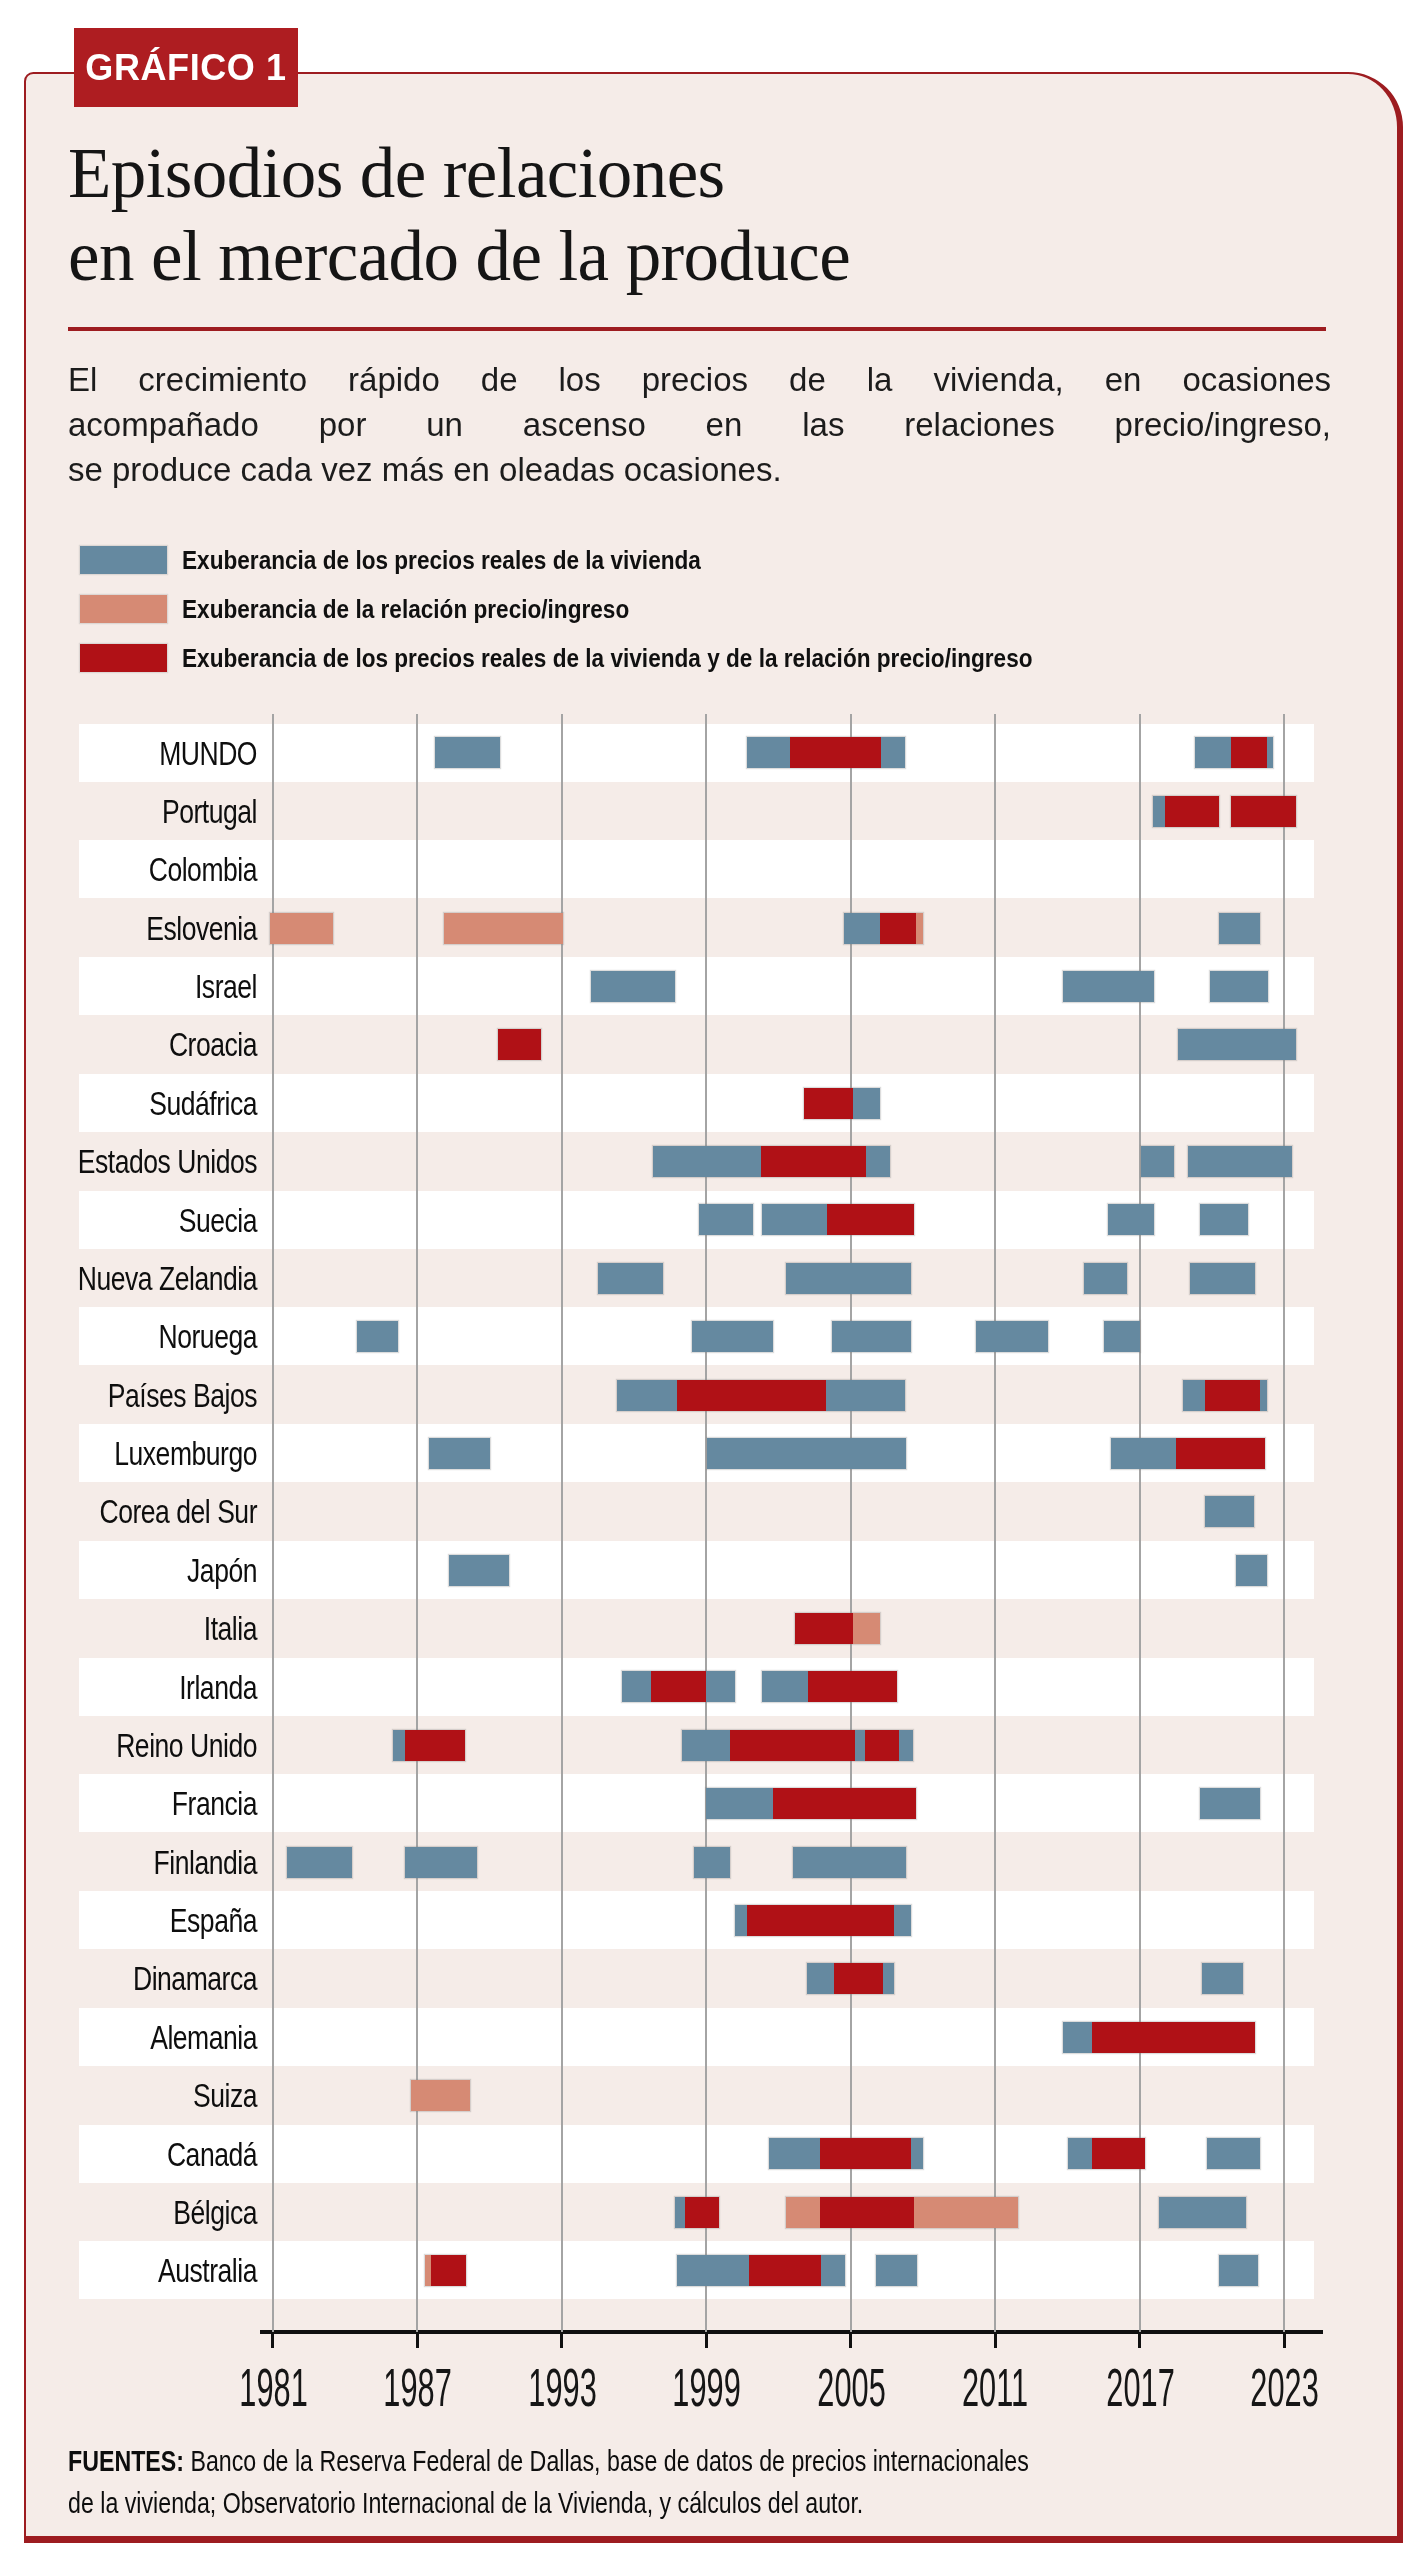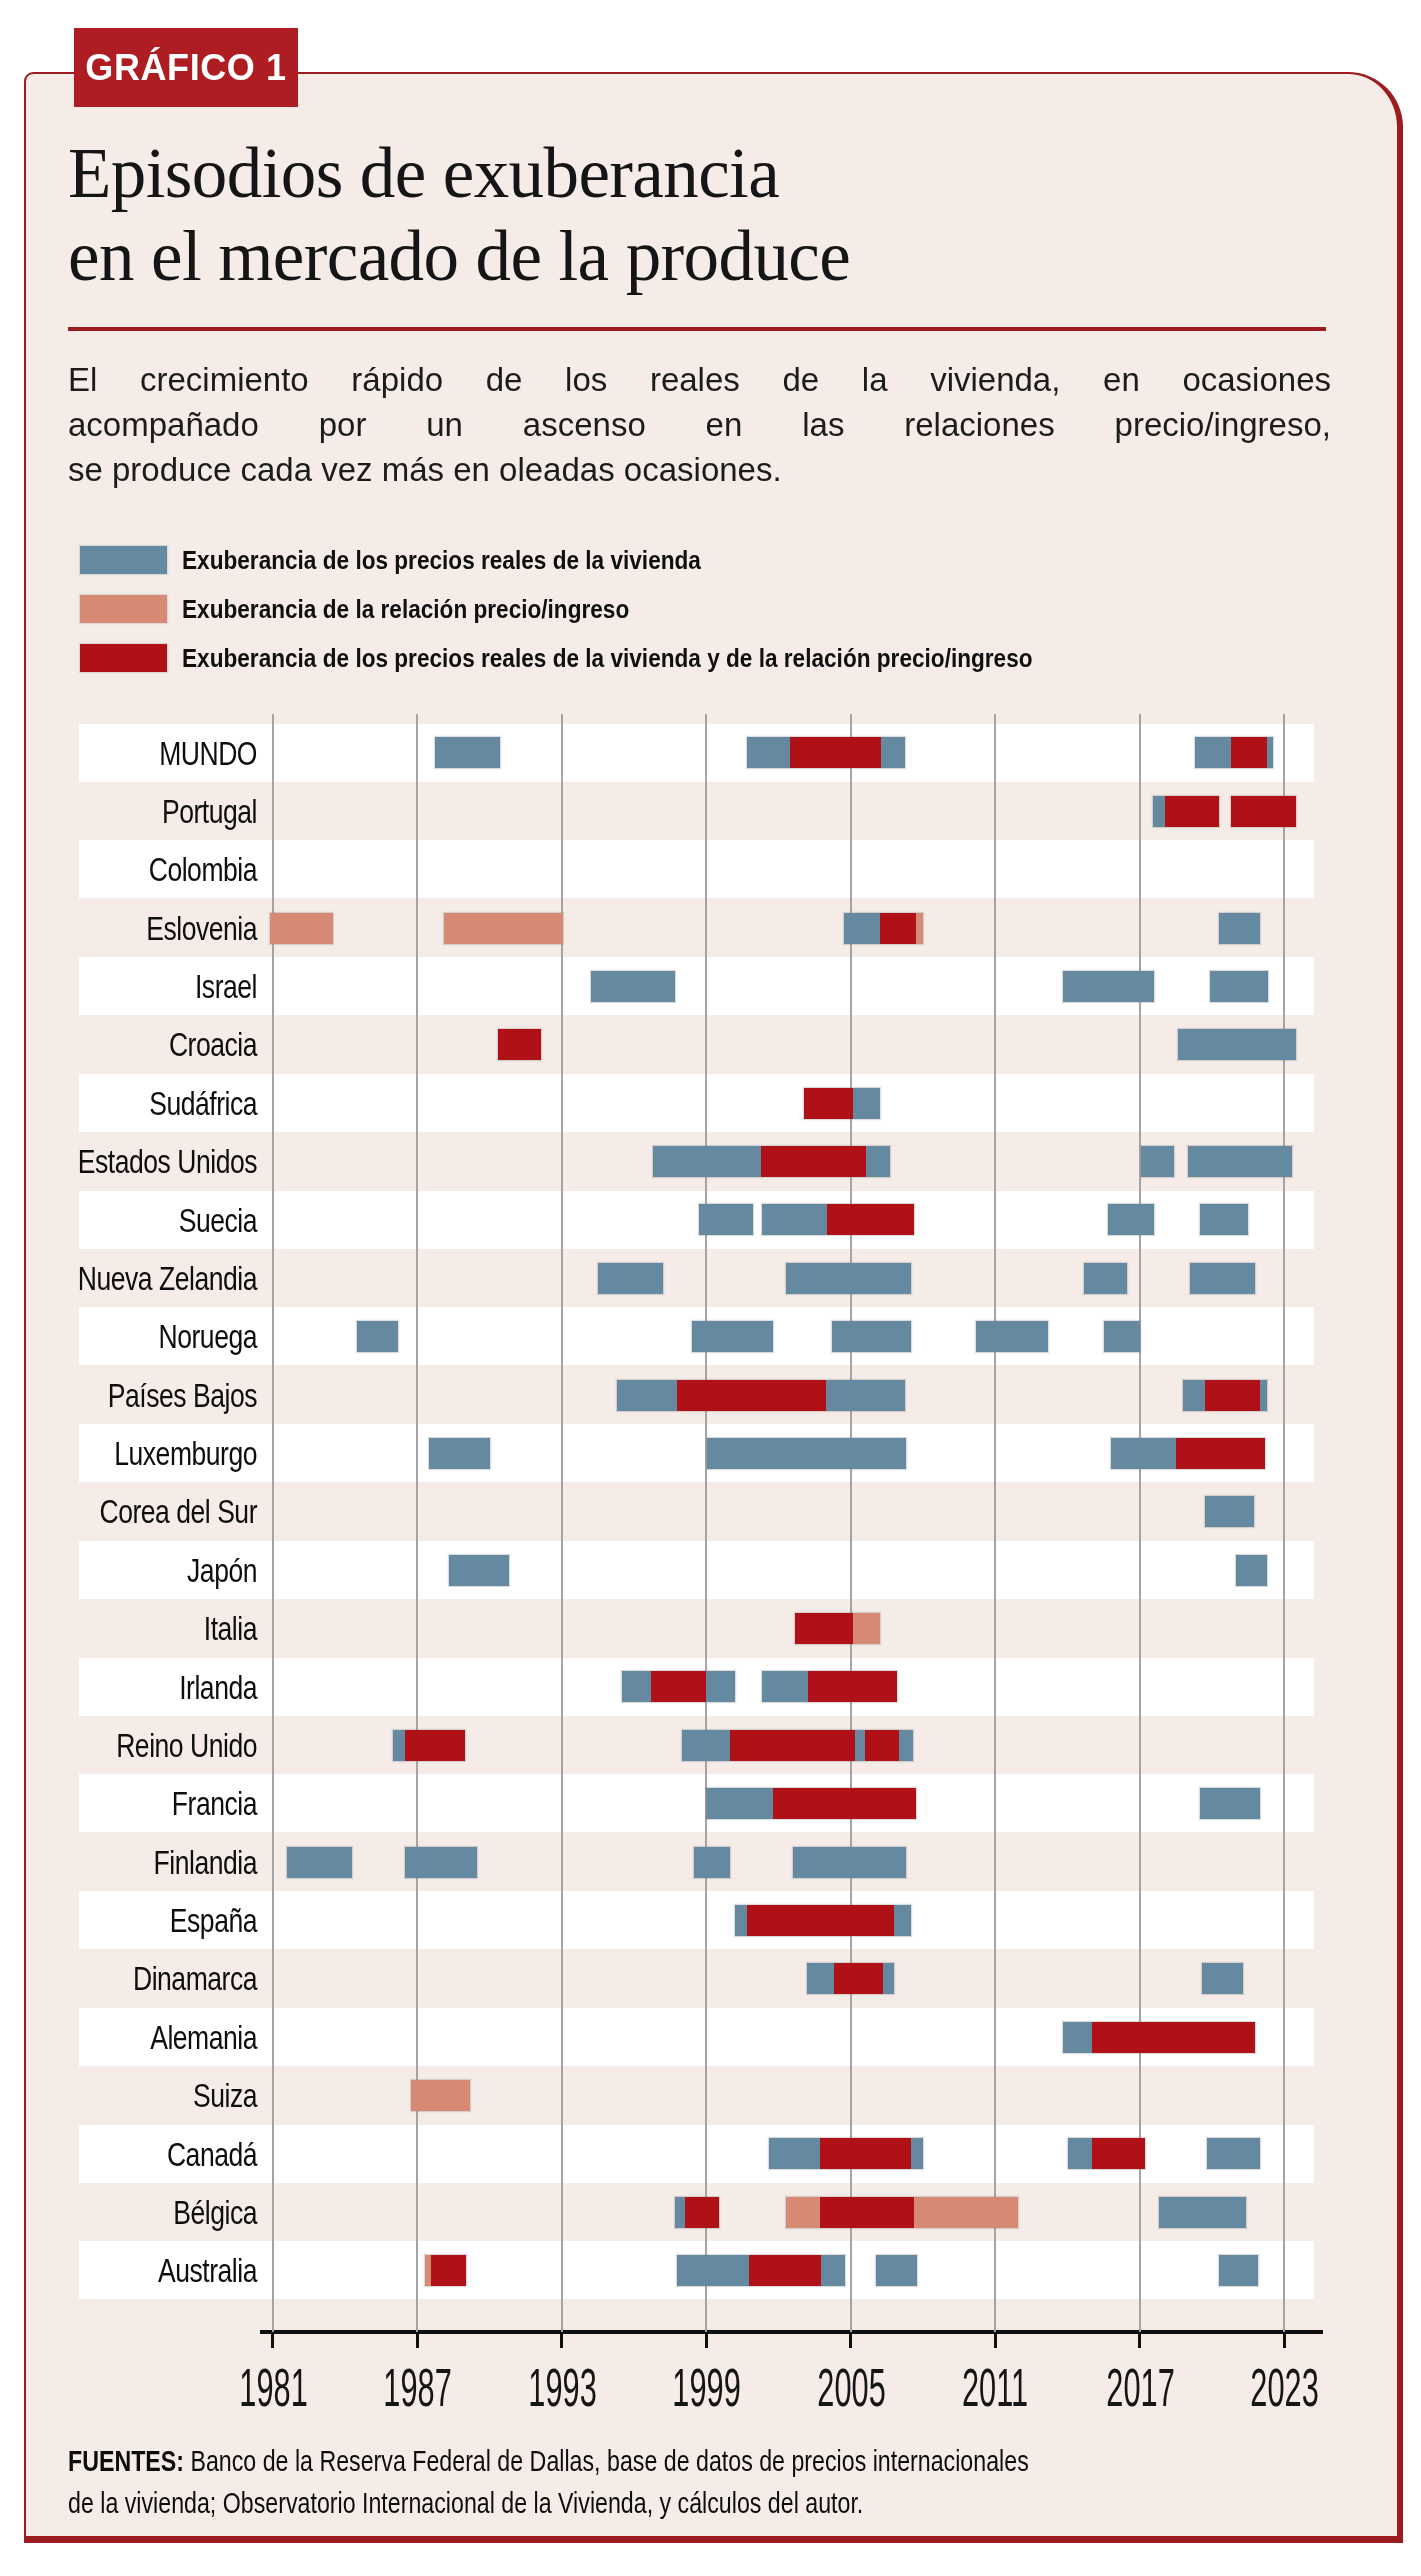--- a/index.html
+++ b/index.html
@@ -53,28 +53,28 @@
 
 <div class="page">
 
   <div class="card"></div>
 
   <div class="badge">
     <span>GRÁFICO 1</span>
   </div>
 
   <div class="title">
-    <div>Episodios de exuberancia</div>
+    <div>Episodios de relaciones</div>
     <div>en el mercado de la produce</div>
   </div>
 
   <div class="rule"></div>
 
   <div class="subtitle">
-    <div class="just">El crecimiento rápido de los reales de la vivienda, en ocasiones</div>
+    <div class="just">El crecimiento rápido de los precios de la vivienda, en ocasiones</div>
     <div class="just">acompañado por un ascenso en las relaciones precio/ingreso,</div>
     <div>se produce cada vez más en oleadas ocasiones.</div>
   </div>
 
   <div class="legend" id="legend">
       <div class="legend-item">
         <div class="swatch" style="background: rgb(101, 137, 160);"></div>
         <div class="legend-label">Exuberancia de los precios reales de la vivienda</div>
       </div>
       <div class="legend-item">

